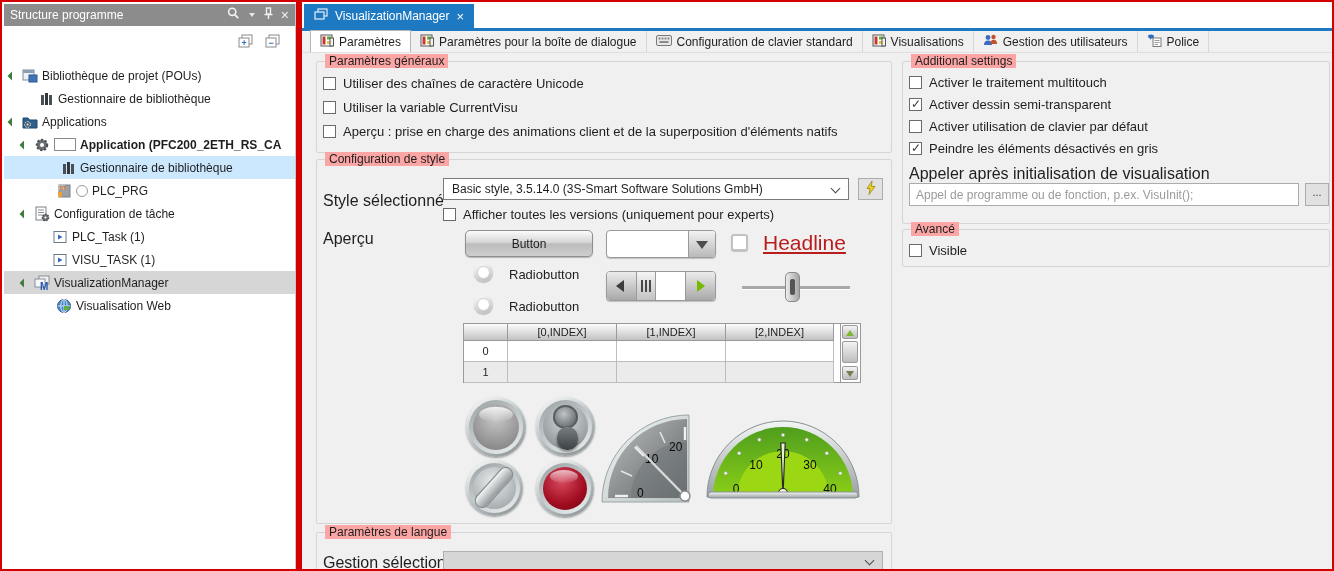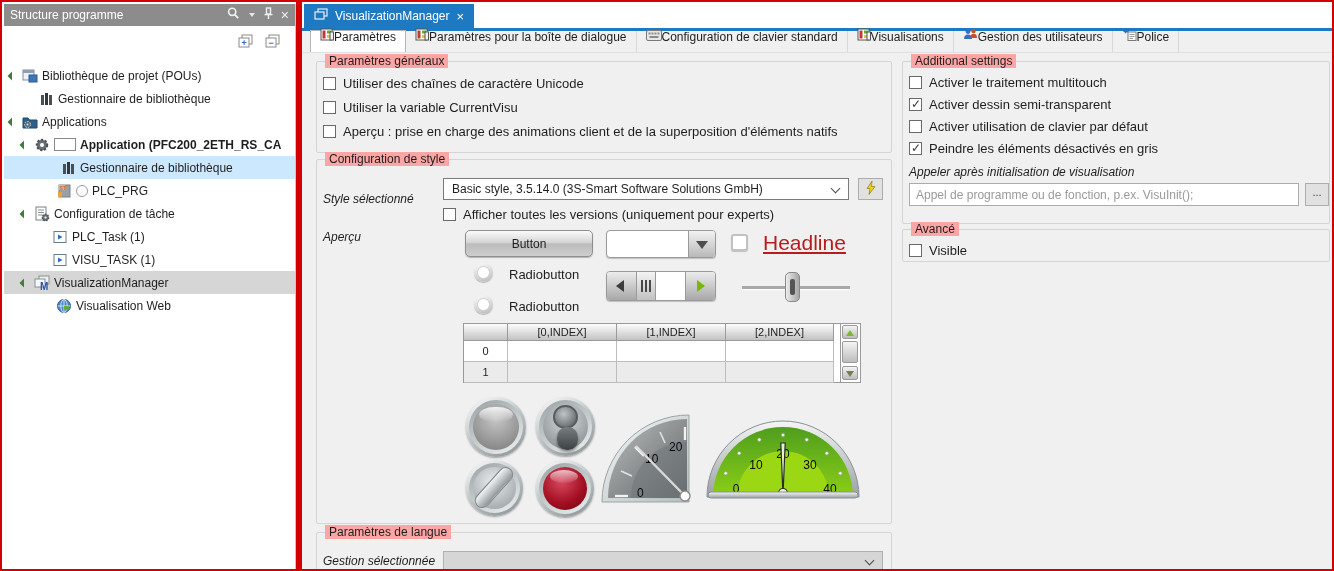--- a/index.html
+++ b/index.html
@@ -26,32 +26,32 @@
   
   .red-divider { position:absolute; left:294px; top:0; width:6px; height:571px; background:#d40000; z-index:5; }
 
   
   .right-area { position:absolute; left:300px; top:2px; width:1032px; height:567px; background:#f0f0f0; }
   .doc-tab-row { position:absolute; left:0; top:0; width:100%; height:24px; background:#fff; }
   .doc-tab { position:absolute; left:2px; top:0; height:24px; background:#1d79c2; color:#fff; display:flex; align-items:center; gap:7px; padding:0 10px; }
   .doc-tab .x { font-size:13px; cursor:pointer; }
   .blue-bar { position:absolute; left:0; top:24px; width:100%; height:3px; background:#1d79c2; }
   .subtab-bar { position:absolute; left:0; top:27px; width:100%; height:22px; background:#f0f0f0; display:flex; align-items:flex-end; padding-left:8px; border-bottom:1px solid #e0e0e0; }
-  .subtab { height:21px; display:flex; align-items:flex-end; padding:8px 9px; border-right:1px solid #d8d8d8; font-size:12px; cursor:pointer; }
+  .subtab { height:21px; display:flex; align-items:center; gap:5px; padding:0 9px; border-right:1px solid #d8d8d8; font-size:12px; cursor:pointer; }
   .subtab.active { background:#fff; border:1px solid #b5b5b5; border-bottom:none; height:22px; }
   .content { position:absolute; left:0; top:49px; width:100%; height:518px; background:#f0f0f0; }
 
   
   .group { position:absolute; border:1px solid #d5d5d5; border-radius:2px; }
   .group > .gtitle { position:absolute; top:-8px; left:8px; background:#fca5a5; padding:0 4px; font-size:12px; }
   .cbrow { position:absolute; display:flex; align-items:center; gap:7px; }
   .cb { width:13px; height:13px; background:#fff; border:1px solid #6a6a6a; flex:none; position:relative; }
   .cb.checked::after { content:"✓"; position:absolute; left:1px; top:-2px; font-size:12px; color:#3b3b3b; }
   .cbl { font-size:13px; white-space:nowrap; }
-  .flabel { position:absolute; font-size:12px; white-space:nowrap;font-style:italic; }
+  .flabel { position:absolute; font-size:16px; white-space:nowrap; }
 
   .combo { position:absolute; background:#fff; border:1px solid #7a7a7a; display:flex; align-items:center; padding:0 8px; font-size:12px; }
   .combo .chev { position:absolute; right:9px; top:6px; width:7px; height:7px; border-right:1.4px solid #4a4a4a; border-bottom:1.4px solid #4a4a4a; transform:rotate(45deg); }
   .combo.disabled { background:#d6d6d6; border-color:#b0b0b0; }
   .sq-btn { position:absolute; background:#e1e1e1; border:1px solid #adadad; display:flex; align-items:center; justify-content:center; cursor:pointer; }
   .txtinput { position:absolute; border:1px solid #ababab; background:#fff; font-family:"Liberation Sans",sans-serif; font-size:12px; padding:0 6px; color:#1e1e1e; }
   .txtinput::placeholder { color:#9a9a9a; }
 
   
   .pv-button { position:absolute; border:1px solid #8f8f8f; border-radius:5px; background:linear-gradient(180deg,#fbfbfb,#d6d6d6 45%,#bcbcbc 52%,#cecece); display:flex; align-items:center; justify-content:center; font-size:12px; box-shadow:0 1px 1px rgba(0,0,0,.25); }
@@ -563,21 +563,21 @@
           <span class="cb checked"></span>
           <span class="cbl">Peindre les éléments désactivés en gris</span>
         </div>
         <span class="flabel" style="left:6px; top:103px;">Appeler après initialisation de visualisation</span>
         <input class="txtinput" style="left: 6px; top: 121px; width: 390px; height: 23px;" placeholder="Appel de programme ou de fonction, p.ex. VisuInit();">
         <div class="sq-btn" style="left:402px; top:121px; width:24px; height:23px;">
           <span style="font-size:11px;color:#3a3a3a;margin-top:-5px;">...</span>
         </div>
       </div>
 
-      <div class="group" style="left:600px; top:176px; width:428px; height:33px;">
+      <div class="group" style="left:600px; top:176px; width:428px; height:38px;">
         <span class="gtitle">Avancé</span>
         <div class="cbrow" style="left:6px; top:13px;">
           <span class="cb"></span>
           <span class="cbl">Visible</span>
         </div>
       </div>
 
     </div>
   </div>
 </div>

